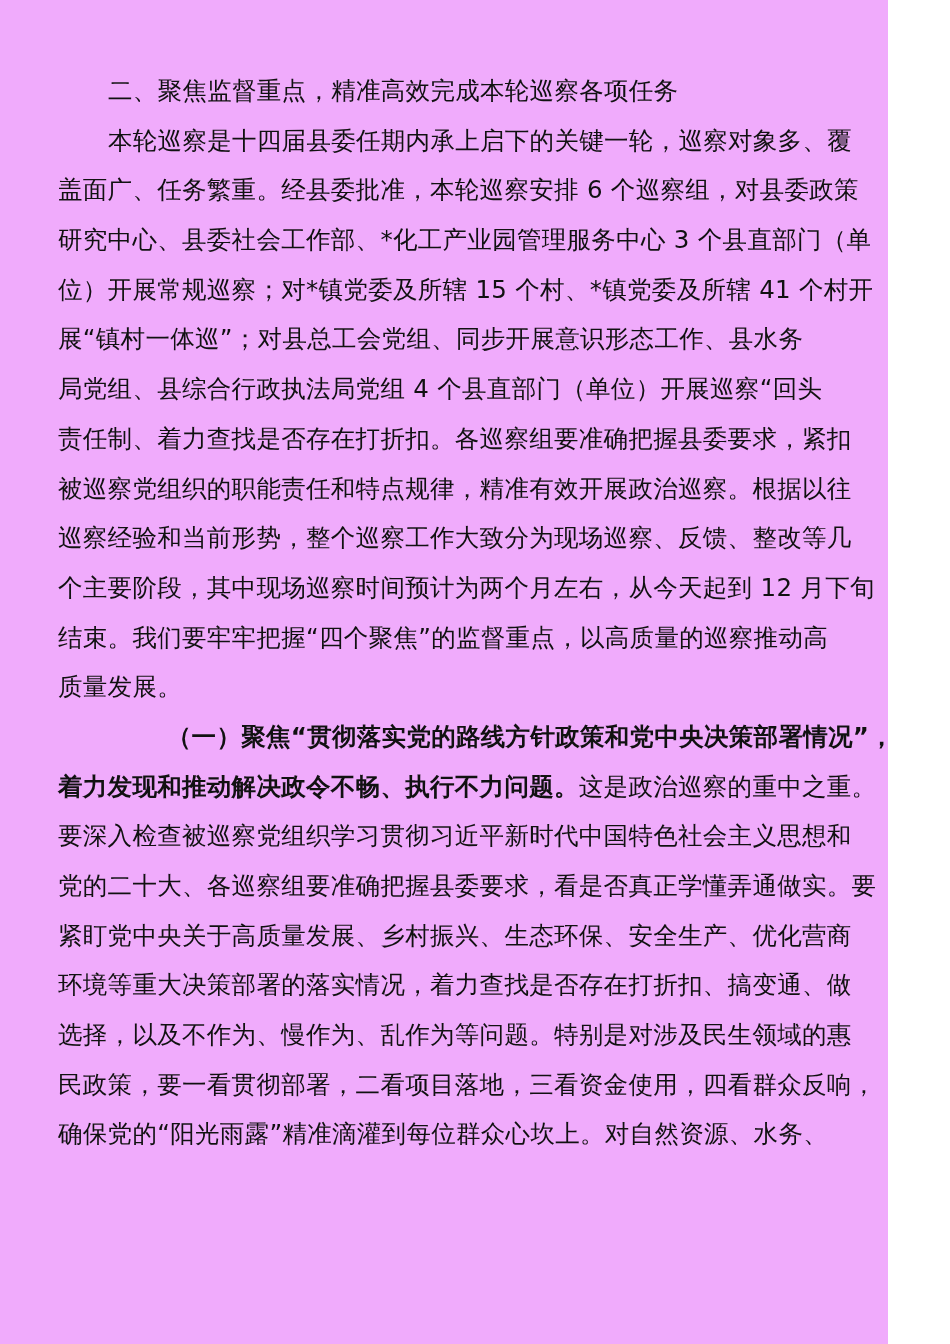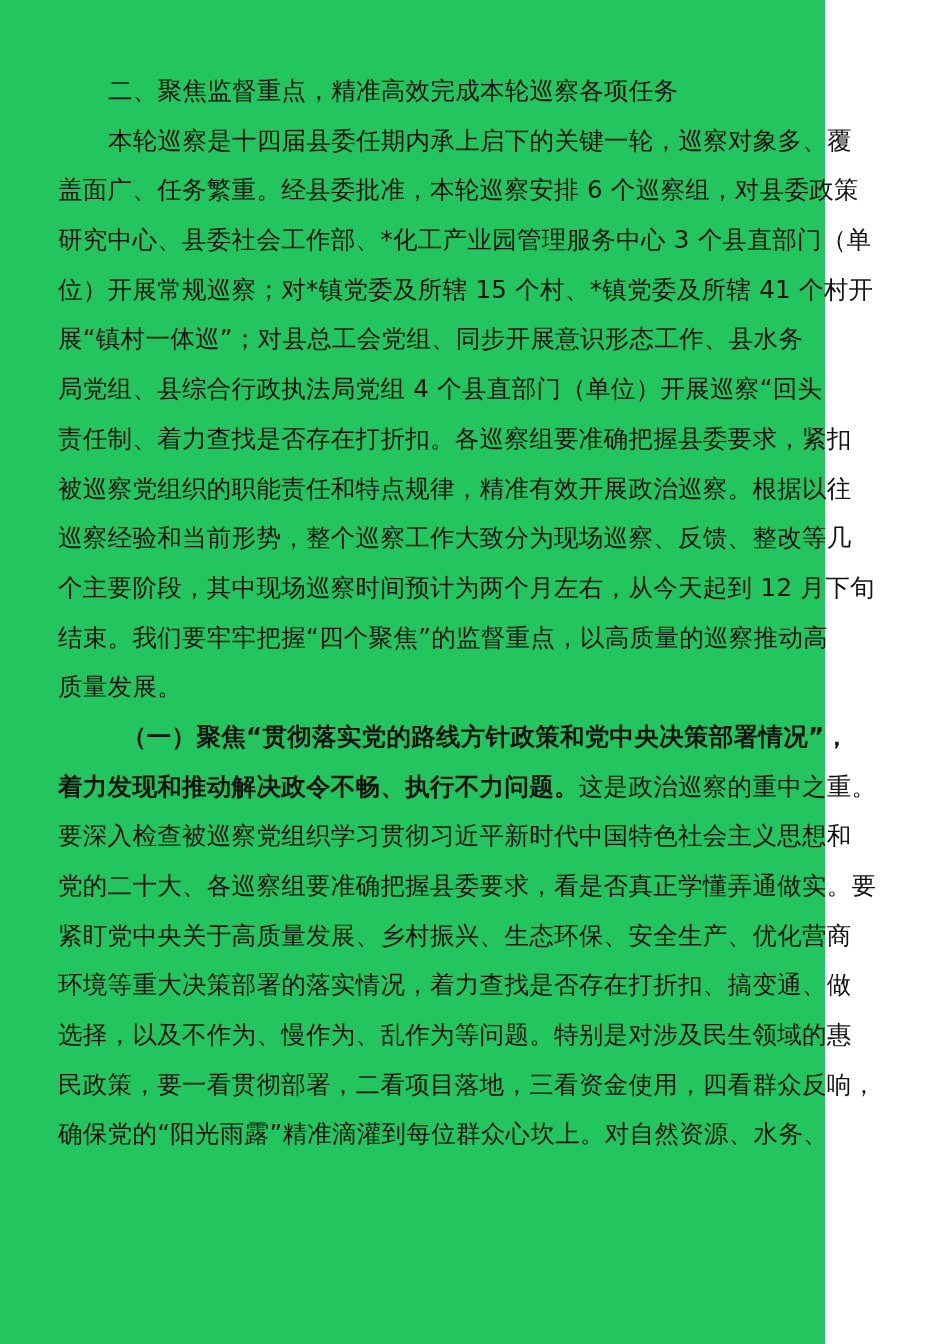--- a/index.html
+++ b/index.html
@@ -1,32 +1,32 @@
 <!DOCTYPE html>
 <html><head>
 <meta charset="utf-8">
 <style>
   html, body { margin: 0; padding: 0; background: #ffffff; }
   body { width: 950px; height: 1344px; overflow: hidden; position: relative; }
   .page {
-    position: absolute; left: 0; top: 0; width: 825px; height: 1344px;
-    background: #22c55e; color: #111111;
+    position: absolute; left: 0; top: 0; width: 888px; height: 1344px;
+    background: #f0abfc; color: #111111;
     font-family: "DejaVu Sans", "Liberation Sans", sans-serif;
   }
   .body-text {
     position: absolute; left: 58px; top: 66px; width: 836px;
   }
   .line {
     height: 49.7px; line-height: 49.7px;
     font-size: 24.5px; white-space: nowrap; overflow: visible;
     letter-spacing: 0.3px;
   }
   .indent { padding-left: 50px; }
   .indent2 { padding-left: 64px; }
-  .bold { font-weight: bold; }
+  .bold { font-weight: bold; text-align: right; }
 </style>
 </head>
 <body>
 
 <div class="page">
   <div class="body-text">
     <div class="line indent">二、聚焦监督重点，精准高效完成本轮巡察各项任务</div>
 
     <div>
       <div class="line indent">本轮巡察是十四届县委任期内承上启下的关键一轮，巡察对象多、覆</div>

